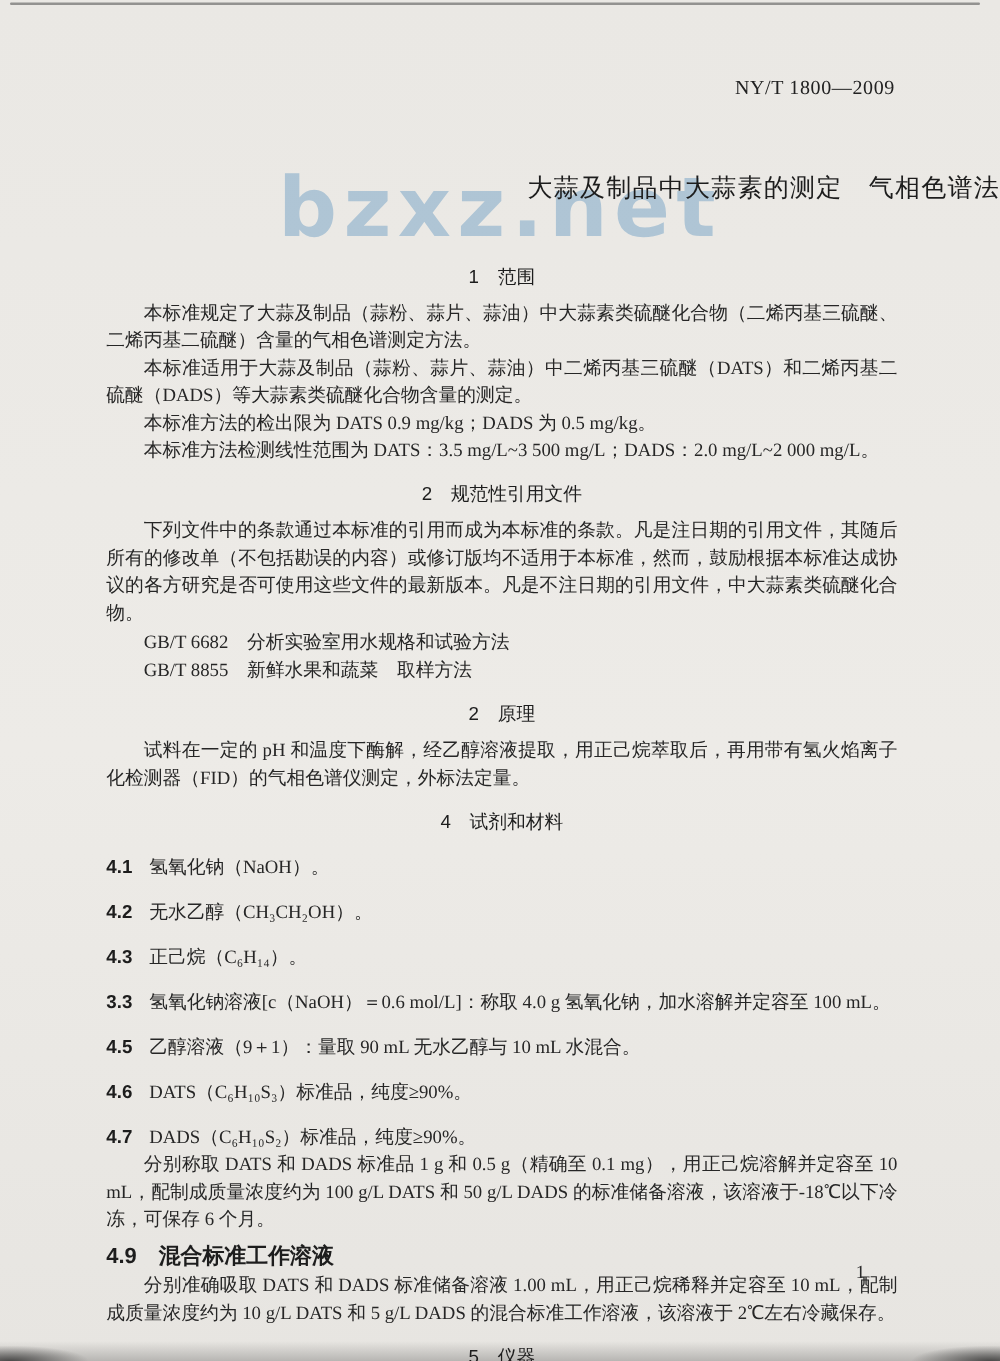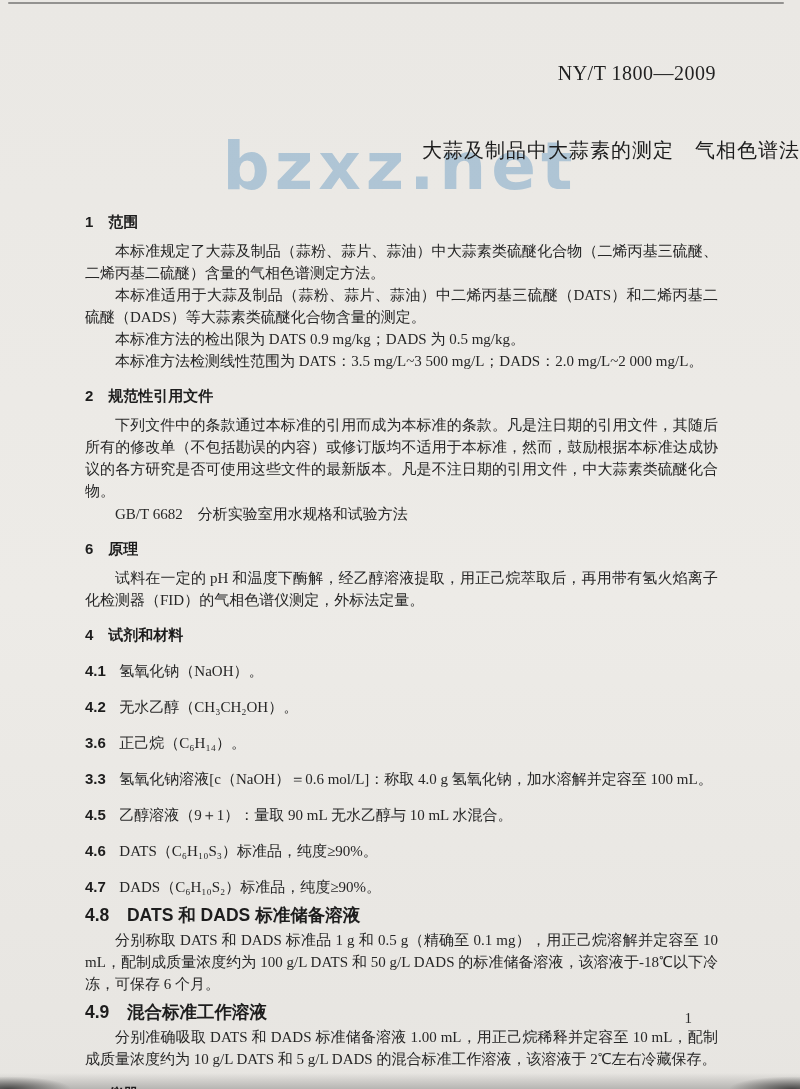--- a/index.html
+++ b/index.html
@@ -36,21 +36,21 @@
     letter-spacing: 5px;
     color: #6f9fc4;
     opacity: .48;
     white-space: nowrap;
     user-select: none;
   }
   .doc-header {
     position: absolute;
     top: 62px; right: 84px;
     z-index: 1;
-    font-size: 20px;
+    font-size: 16px;
     letter-spacing: .5px;
     color: #222;
   }
   .doc-title {
     position: absolute;
     top: 137px; left: 0; right: 0;
     z-index: 1;
     text-align: right;
     font-family: "Liberation Sans", sans-serif;
     font-weight: 400;
@@ -60,25 +60,26 @@
   }
   .content {
     position: absolute;
     top: 198px; left: 85px; right: 82px;
     z-index: 1;
     font-size: 15px;
     line-height: 22px;
   }
   .sec-heading {
     font-family: "Liberation Sans", sans-serif;
-    font-weight: 700;
+    font-weight: 400;
     font-size: 15px;
     color: #1d1d1d;
     margin-top: 13px;
     margin-bottom: 7px;
+    text-align: center;
   }
   .para {
     text-indent: 2em;
     text-align: justify;
   }
   .ref-line {
     padding-left: 2em;
     margin-top: 1px;
   }
   .clause {
@@ -126,49 +127,49 @@
 
     <h2 class="sec-heading">1　范围</h2>
     <p class="para">本标准规定了大蒜及制品（蒜粉、蒜片、蒜油）中大蒜素类硫醚化合物（二烯丙基三硫醚、二烯丙基二硫醚）含量的气相色谱测定方法。</p>
     <p class="para">本标准适用于大蒜及制品（蒜粉、蒜片、蒜油）中二烯丙基三硫醚（DATS）和二烯丙基二硫醚（DADS）等大蒜素类硫醚化合物含量的测定。</p>
     <p class="para">本标准方法的检出限为 DATS 0.9 mg/kg；DADS 为 0.5 mg/kg。</p>
     <p class="para">本标准方法检测线性范围为 DATS：3.5 mg/L~3 500 mg/L；DADS：2.0 mg/L~2 000 mg/L。</p>
 
     <h2 class="sec-heading">2　规范性引用文件</h2>
     <p class="para">下列文件中的条款通过本标准的引用而成为本标准的条款。凡是注日期的引用文件，其随后所有的修改单（不包括勘误的内容）或修订版均不适用于本标准，然而，鼓励根据本标准达成协议的各方研究是否可使用这些文件的最新版本。凡是不注日期的引用文件，中大蒜素类硫醚化合物。</p>
     <p class="ref-line">GB/T 6682　分析实验室用水规格和试验方法</p>
+    <p class="ref-line">GB/T 8855　新鲜水果和蔬菜　取样方法</p>
 
-    <h2 class="sec-heading">6　原理</h2>
+    <h2 class="sec-heading">2　原理</h2>
     <p class="para">试料在一定的 pH 和温度下酶解，经乙醇溶液提取，用正己烷萃取后，再用带有氢火焰离子化检测器（FID）的气相色谱仪测定，外标法定量。</p>
 
     <h2 class="sec-heading">4　试剂和材料</h2>
 
     <p class="clause">
       <span class="clause-num">4.1</span><span class="clause-text">氢氧化钠（NaOH）。</span>
     </p>
     <p class="clause">
       <span class="clause-num">4.2</span><span class="clause-text">无水乙醇（CH₃CH₂OH）。</span>
     </p>
     <p class="clause">
-      <span class="clause-num">3.6</span><span class="clause-text">正己烷（C₆H₁₄）。</span>
+      <span class="clause-num">4.3</span><span class="clause-text">正己烷（C₆H₁₄）。</span>
     </p>
     <p class="clause">
       <span class="clause-num">3.3</span><span class="clause-text">氢氧化钠溶液[c（NaOH）＝0.6 mol/L]：称取 4.0 g 氢氧化钠，加水溶解并定容至 100 mL。</span>
     </p>
     <p class="clause">
       <span class="clause-num">4.5</span><span class="clause-text">乙醇溶液（9＋1）：量取 90 mL 无水乙醇与 10 mL 水混合。</span>
     </p>
     <p class="clause">
       <span class="clause-num">4.6</span><span class="clause-text">DATS（C₆H₁₀S₃）标准品，纯度≥90%。</span>
     </p>
     <p class="clause">
       <span class="clause-num">4.7</span><span class="clause-text">DADS（C₆H₁₀S₂）标准品，纯度≥90%。</span>
     </p>
 
-    <h3 class="clause-heading">4.8　DATS 和 DADS 标准储备溶液</h3>
     <p class="para">分别称取 DATS 和 DADS 标准品 1 g 和 0.5 g（精确至 0.1 mg），用正己烷溶解并定容至 10 mL，配制成质量浓度约为 100 g/L DATS 和 50 g/L DADS 的标准储备溶液，该溶液于-18℃以下冷冻，可保存 6 个月。</p>
 
     <h3 class="clause-heading">4.9　混合标准工作溶液</h3>
     <p class="para">分别准确吸取 DATS 和 DADS 标准储备溶液 1.00 mL，用正己烷稀释并定容至 10 mL，配制成质量浓度约为 10 g/L DATS 和 5 g/L DADS 的混合标准工作溶液，该溶液于 2℃左右冷藏保存。</p>
 
     <h2 class="sec-heading">5　仪器</h2>
     <p class="clause">
       <span class="clause-num">5.1</span><span class="clause-text">气相色谱仪，配有 FID 检测器。</span>
     </p>
 

